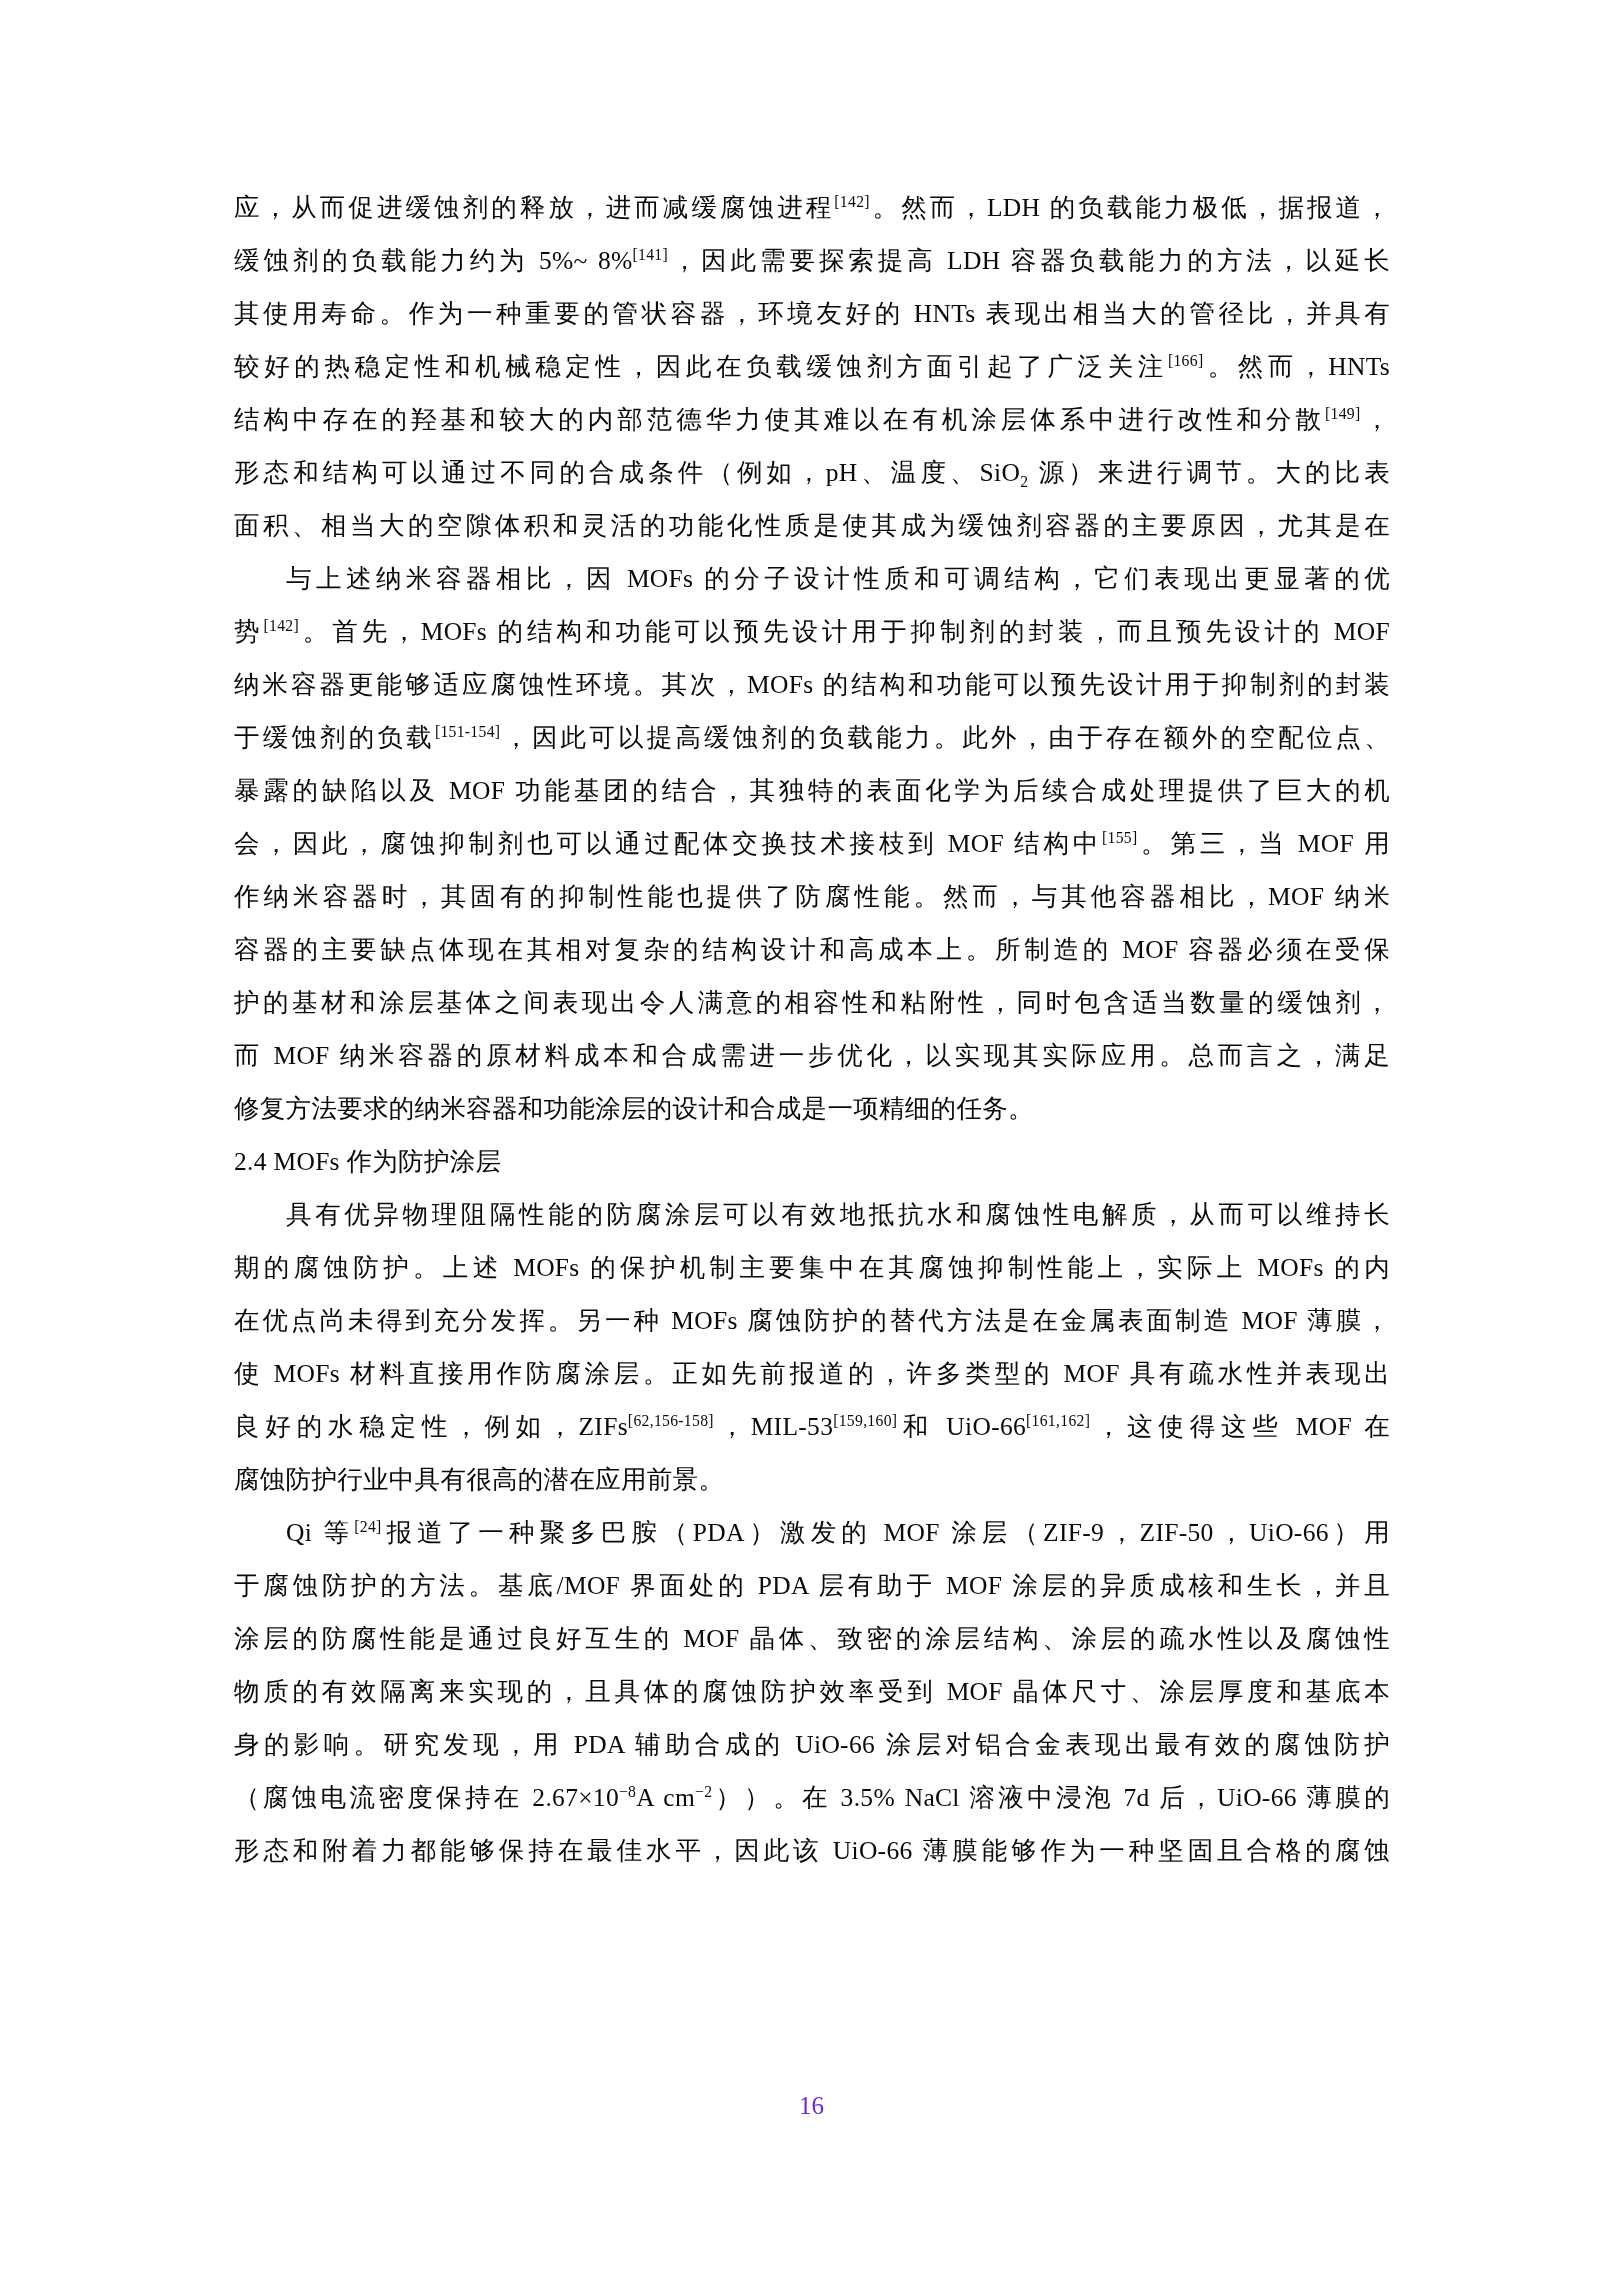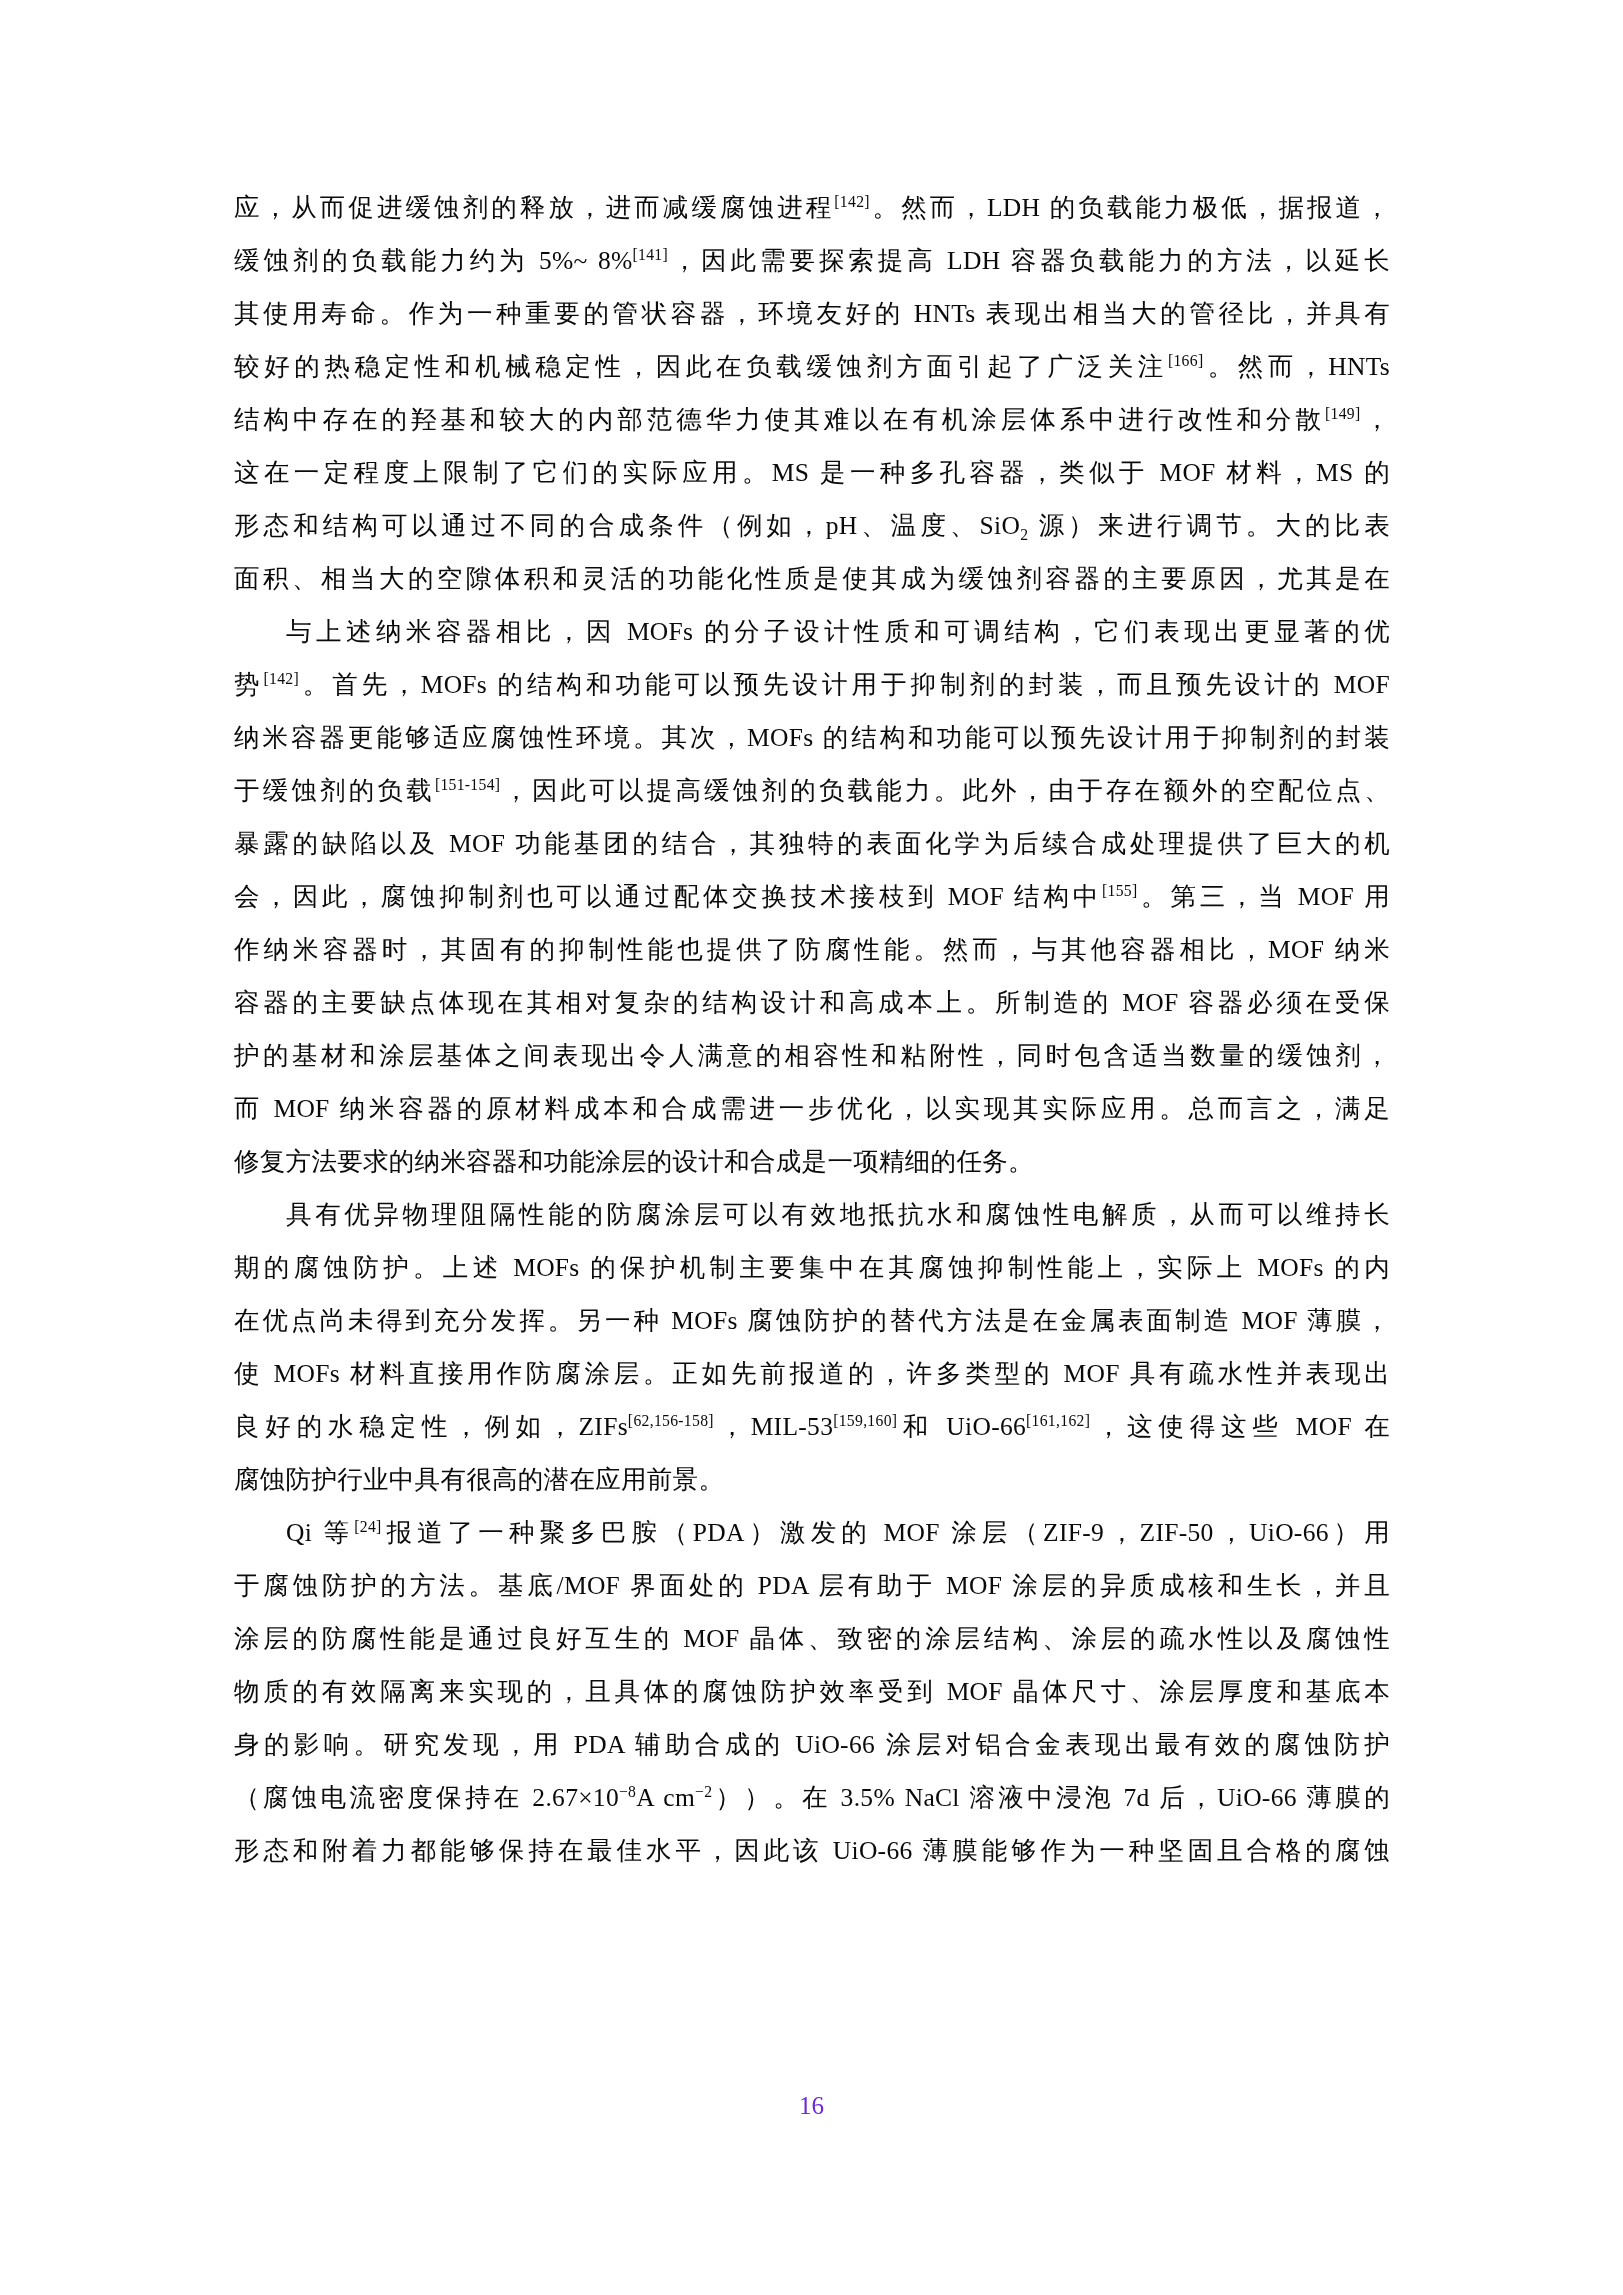--- a/index.html
+++ b/index.html
@@ -53,34 +53,34 @@
 </head>
 <body>
 
 <div class="page">
   <div class="textblock">
     <div class="line"><span>应，从而促进缓蚀剂的释放，进而减缓腐蚀进程</span><sup>[142]</sup><span>。然而，LDH 的负载能力极低，据报道，</span></div>
     <div class="line"><span>缓蚀剂的负载能力约为 5%~ 8%</span><sup>[141]</sup><span>，因此需要探索提高 LDH 容器负载能力的方法，以延长</span></div>
     <div class="line"><span>其使用寿命。作为一种重要的管状容器，环境友好的 HNTs 表现出相当大的管径比，并具有</span></div>
     <div class="line"><span>较好的热稳定性和机械稳定性，因此在负载缓蚀剂方面引起了广泛关注</span><sup>[166]</sup><span>。然而，HNTs</span></div>
     <div class="line"><span>结构中存在的羟基和较大的内部范德华力使其难以在有机涂层体系中进行改性和分散</span><sup>[149]</sup><span>，</span></div>
-    <div class="line"><span>这在一定程度上限制了它们的实际应用。MS 是一种多孔容器，类似于 MOF 材料，MS 的</span></div>
     <div class="line"><span>形态和结构可以通过不同的合成条件（例如，pH、温度、SiO</span><sub>2</sub><span> 源）来进行调节。大的比表</span></div>
     <div class="line"><span>面积、相当大的空隙体积和灵活的功能化性质是使其成为缓蚀剂容器的主要原因，尤其是在</span></div>
     <div class="line indent"><span>与上述纳米容器相比，因 MOFs 的分子设计性质和可调结构，它们表现出更显著的优</span></div>
     <div class="line"><span>势</span><sup>[142]</sup><span>。首先，MOFs 的结构和功能可以预先设计用于抑制剂的封装，而且预先设计的 MOF</span></div>
     <div class="line"><span>纳米容器更能够适应腐蚀性环境。其次，MOFs 的结构和功能可以预先设计用于抑制剂的封装</span></div>
     <div class="line"><span>于缓蚀剂的负载</span><sup>[151-154]</sup><span>，因此可以提高缓蚀剂的负载能力。此外，由于存在额外的空配位点、</span></div>
     <div class="line"><span>暴露的缺陷以及 MOF 功能基团的结合，其独特的表面化学为后续合成处理提供了巨大的机</span></div>
     <div class="line"><span>会，因此，腐蚀抑制剂也可以通过配体交换技术接枝到 MOF 结构中</span><sup>[155]</sup><span>。第三，当 MOF 用</span></div>
     <div class="line"><span>作纳米容器时，其固有的抑制性能也提供了防腐性能。然而，与其他容器相比，MOF 纳米</span></div>
     <div class="line"><span>容器的主要缺点体现在其相对复杂的结构设计和高成本上。所制造的 MOF 容器必须在受保</span></div>
     <div class="line"><span>护的基材和涂层基体之间表现出令人满意的相容性和粘附性，同时包含适当数量的缓蚀剂，</span></div>
     <div class="line"><span>而 MOF 纳米容器的原材料成本和合成需进一步优化，以实现其实际应用。总而言之，满足</span></div>
     <div class="line flush"><span>修复方法要求的纳米容器和功能涂层的设计和合成是一项精细的任务。</span></div>
+    <div class="line flush heading"><span>2.4 MOFs 作为防护涂层</span></div>
     <div class="line indent"><span>具有优异物理阻隔性能的防腐涂层可以有效地抵抗水和腐蚀性电解质，从而可以维持长</span></div>
     <div class="line"><span>期的腐蚀防护。上述 MOFs 的保护机制主要集中在其腐蚀抑制性能上，实际上 MOFs 的内</span></div>
     <div class="line"><span>在优点尚未得到充分发挥。另一种 MOFs 腐蚀防护的替代方法是在金属表面制造 MOF 薄膜，</span></div>
     <div class="line"><span>使 MOFs 材料直接用作防腐涂层。正如先前报道的，许多类型的 MOF 具有疏水性并表现出</span></div>
     <div class="line"><span>良好的水稳定性，例如，ZIFs</span><sup>[62,156-158]</sup><span>，MIL-53</span><sup>[159,160]</sup><span>和 UiO-66</span><sup>[161,162]</sup><span>，这使得这些 MOF 在</span></div>
     <div class="line flush"><span>腐蚀防护行业中具有很高的潜在应用前景。</span></div>
     <div class="line indent"><span>Qi 等</span><sup>[24]</sup><span>报道了一种聚多巴胺（PDA）激发的 MOF 涂层（ZIF-9，ZIF-50，UiO-66）用</span></div>
     <div class="line"><span>于腐蚀防护的方法。基底/MOF 界面处的 PDA 层有助于 MOF 涂层的异质成核和生长，并且</span></div>
     <div class="line"><span>涂层的防腐性能是通过良好互生的 MOF 晶体、致密的涂层结构、涂层的疏水性以及腐蚀性</span></div>
     <div class="line"><span>物质的有效隔离来实现的，且具体的腐蚀防护效率受到 MOF 晶体尺寸、涂层厚度和基底本</span></div>

